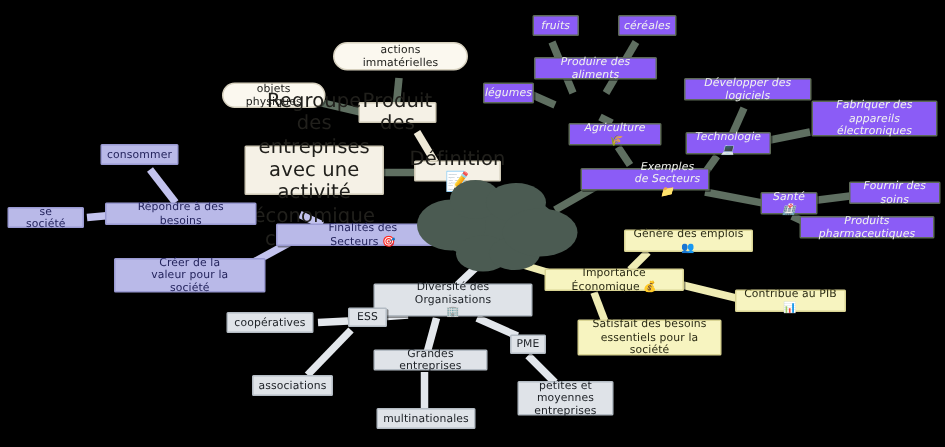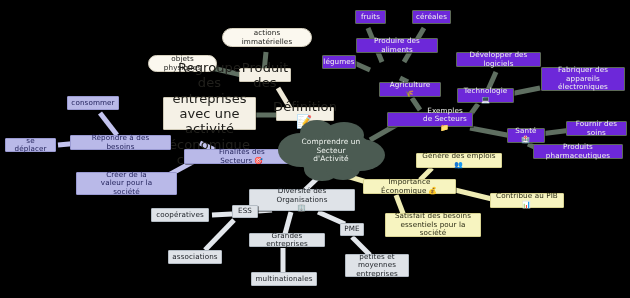--- a/index.html
+++ b/index.html
@@ -19,27 +19,28 @@
     justify-content:center;
     text-align:center;
     line-height:1.18;
     letter-spacing:.1px;
     white-space:pre-line;
     z-index:5;
   }
 
   
   .n-green{
-    background:#6d28d9;
+    background:#8b5cf6;
     color:#f2f4ef;
     border:1px solid #5d6a57;
     font-size:7.2px;
     padding:2px 4px;
     border-radius:1px;
     box-shadow:1px 1px 0 rgba(0,0,0,.45);
+    font-style:italic;
   }
   .n-cream{
     background:#f5f1e6;
     color:#21201c;
     border:1px solid #cfc9b6;
     font-size:13px;
     padding:2px 4px;
     border-radius:1px;
     box-shadow:1px 1px 0 rgba(0,0,0,.35);
   }
@@ -184,22 +185,20 @@
 
       <path d="M396,195 L404,216" stroke="#efecb4" stroke-width="5"></path>
     </g>
   </svg>
 
   <div class="node n-cloud" style="left:290px;top:129px;width:82px;height:44px;">
     <span class="cloud-bump" style="width:34px;height:26px;left:10px;top:-9px;"></span>
     <span class="cloud-bump" style="width:40px;height:26px;right:8px;top:-7px;"></span>
     <span class="cloud-bump" style="width:36px;height:24px;left:14px;bottom:-8px;"></span>
     <span class="cloud-bump" style="width:34px;height:22px;right:12px;bottom:-7px;"></span>
-    <span>Comprendre un Secteur
-d'Activité</span>
   </div>
 
   <div class="node n-cream" style="left:276px;top:107px;width:58px;height:14px;">
     <span>Définition 📝</span>
   </div>
 
   <div class="node n-cream" style="left:239px;top:68px;width:52px;height:14px;">
     <span>Produit des</span>
   </div>
 
@@ -223,21 +222,21 @@
 
   <div class="node n-purple" style="left:70px;top:135px;width:101px;height:15px;">
     <span>Répondre à des besoins</span>
   </div>
 
   <div class="node n-purple" style="left:67px;top:96px;width:52px;height:14px;">
     <span>consommer</span>
   </div>
 
   <div class="node n-purple" style="left:5px;top:138px;width:51px;height:14px;">
-    <span>se déplacer</span>
+    <span>se société</span>
   </div>
 
   <div class="node n-grey" style="left:249px;top:189px;width:106px;height:22px;">
     <span>Diversité des Organisations
 🏢</span>
   </div>
 
   <div class="node n-purple" style="left:76px;top:172px;width:101px;height:23px;">
     <span>Créer de la valeur pour la
 société</span>

